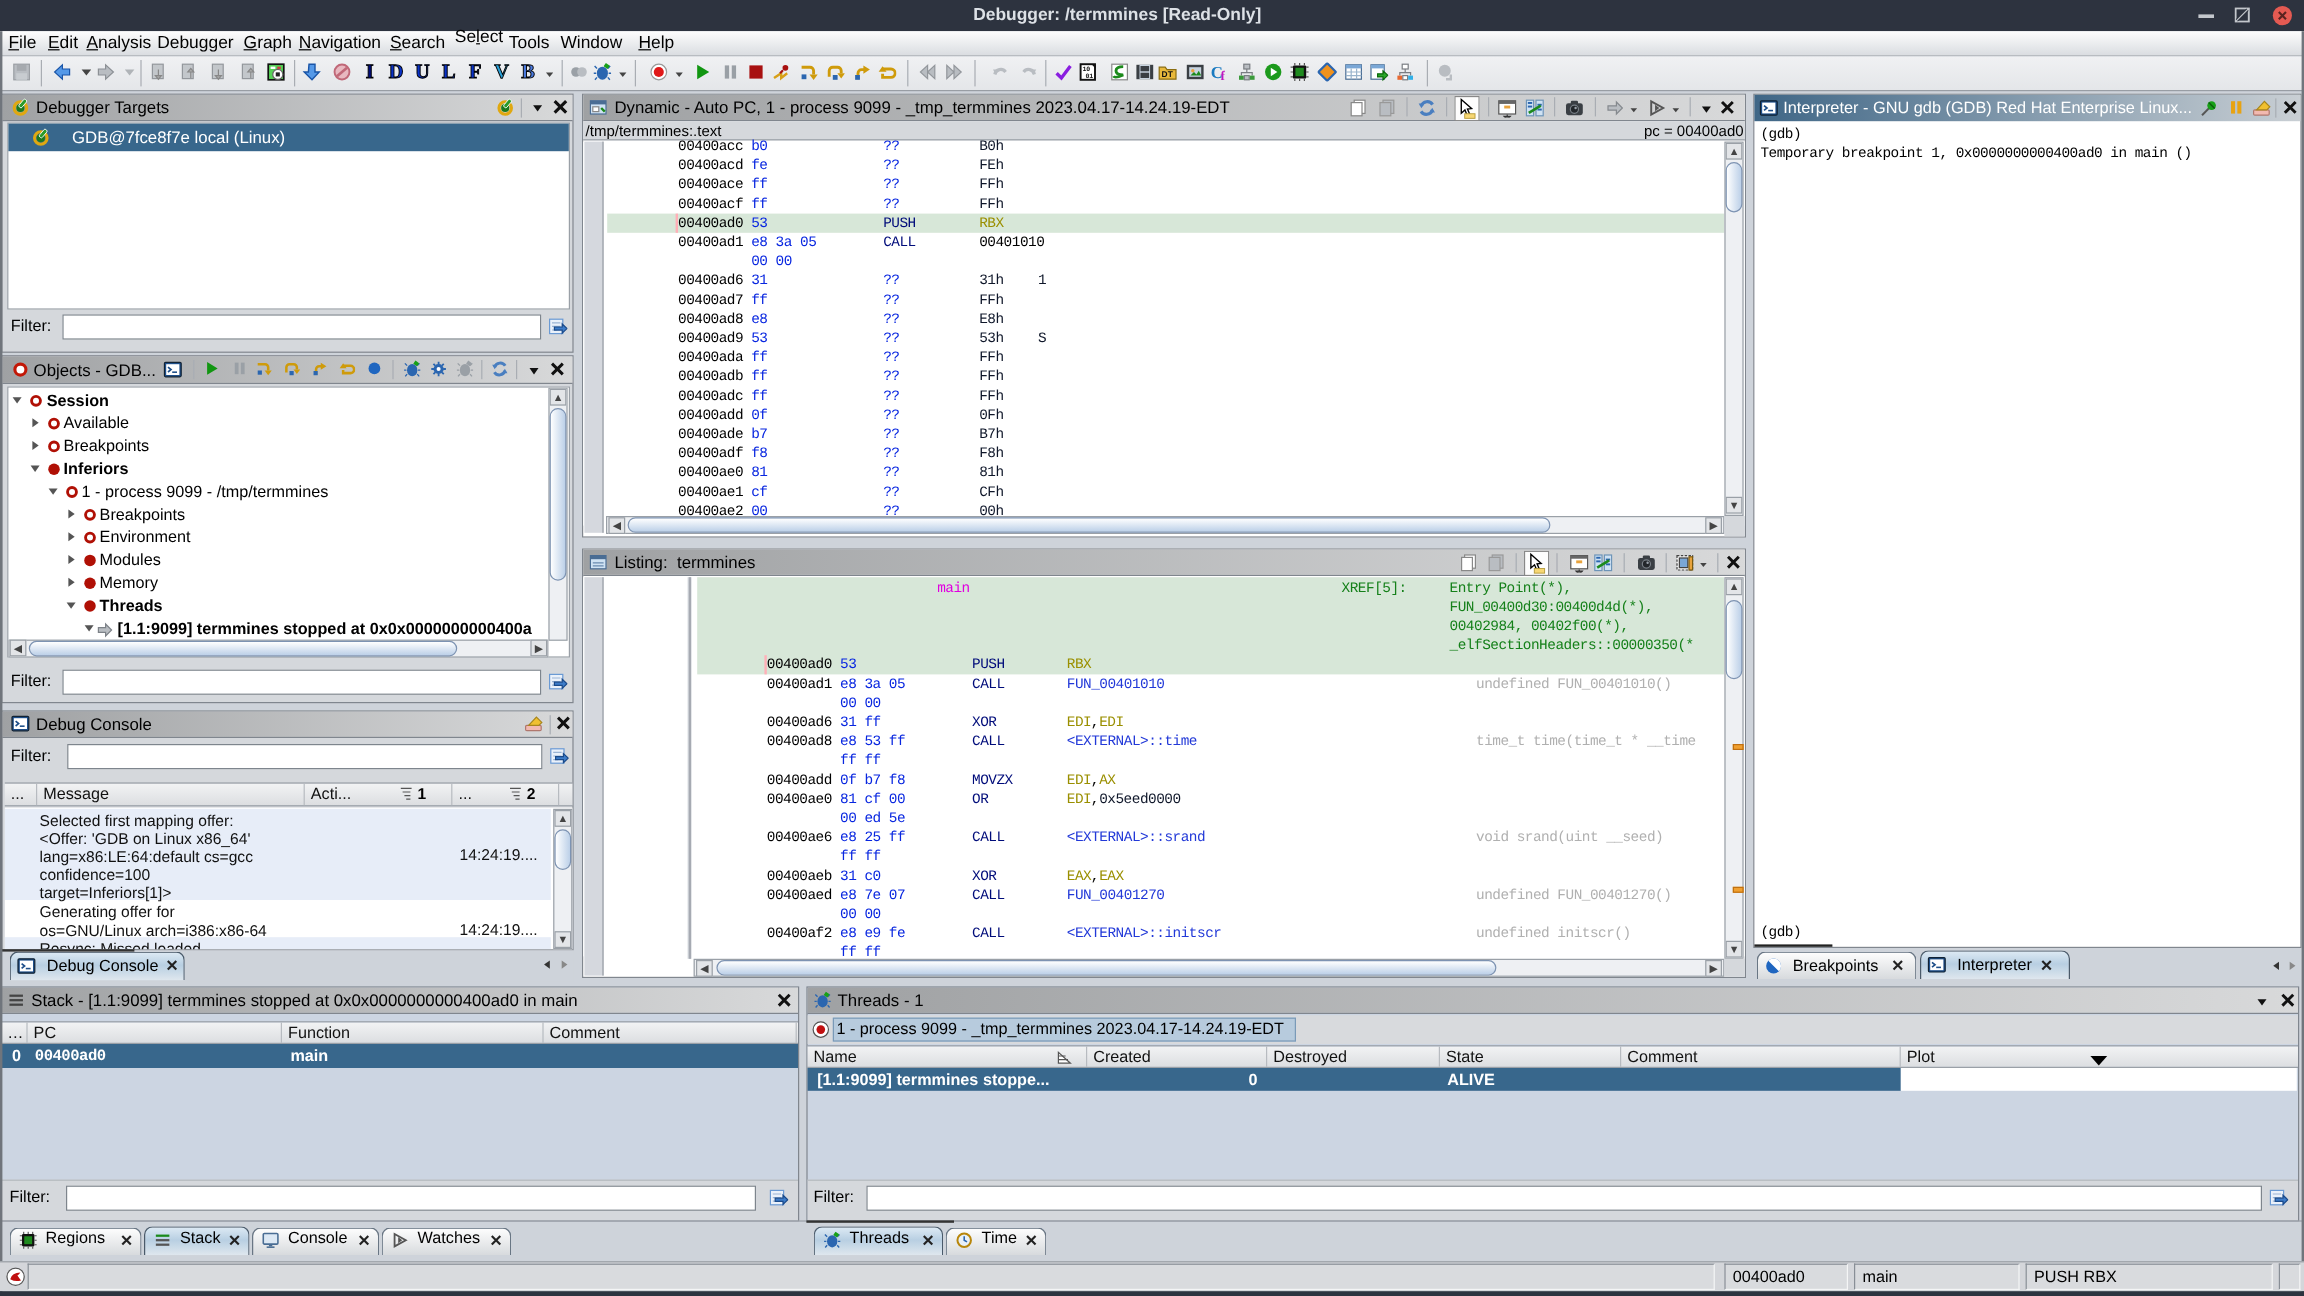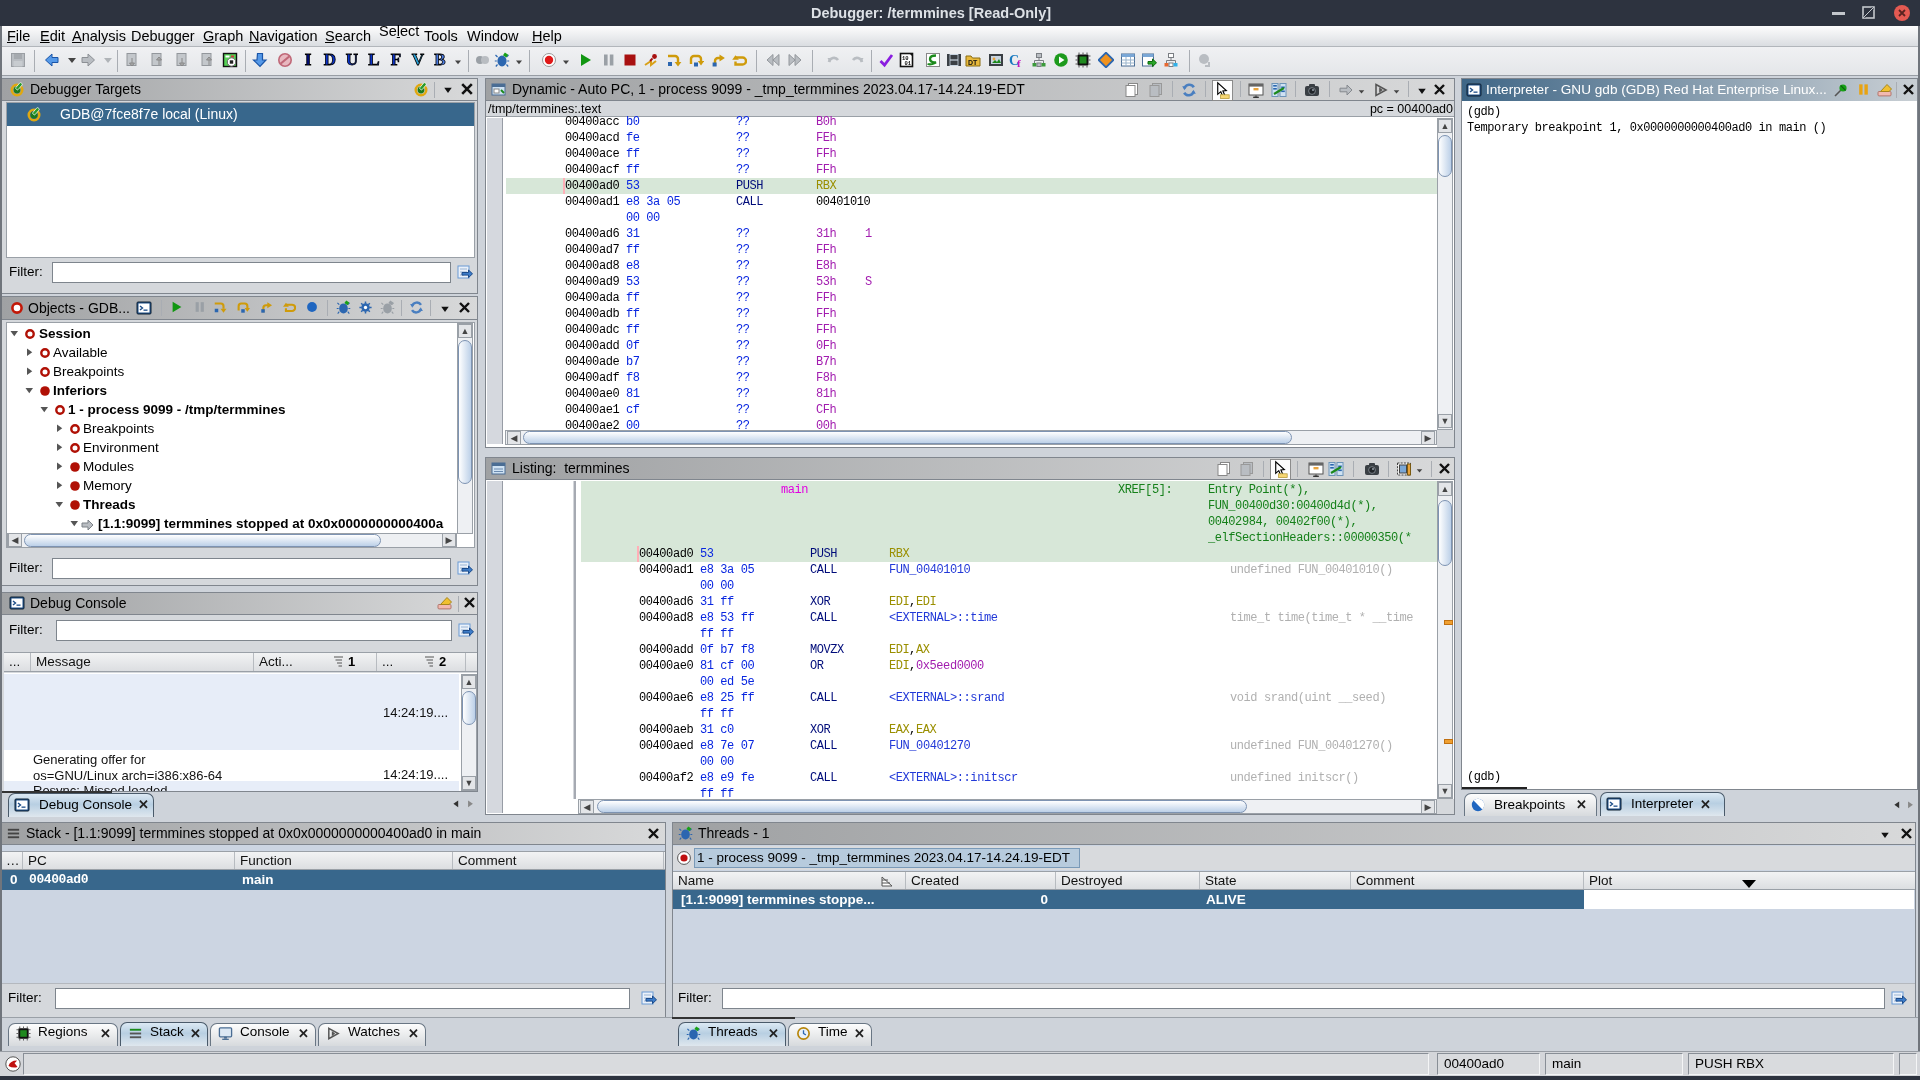--- a/index.html
+++ b/index.html
@@ -13,21 +13,21 @@
 .selrow{position:absolute;background:#38678c;color:#fff;font-weight:bold;font-size:13.5px}
 .tab{position:absolute;top:1px;height:23px;border:1px solid #697684;border-bottom:none;border-radius:7px 7px 0 0;background:linear-gradient(#fdfdfd,#d7dadd);line-height:22px;white-space:nowrap;color:#000;font-size:13.5px}
 .tab.on{background:linear-gradient(#dce9f4 0%,#b8cfe2 45%,#dfe7ee 100%);border-color:#4a5a6a;top:0;height:24px}
 .tx{color:#222;font-weight:bold;font-size:13px}
 .vsb{position:absolute;width:16px;background:#eef0f3;border:1px solid #9aa0a7}
 .hsb{position:absolute;height:15px;background:#eef0f3;border:1px solid #9aa0a7}
 .thumb{position:absolute;background:linear-gradient(90deg,#ffffff,#bcd0e8);border:1px solid #7d93b2;border-radius:7px}
 .thumbh{position:absolute;background:linear-gradient(#ffffff,#bcd0e8);border:1px solid #7d93b2;border-radius:7px}
 .sbtn{position:absolute;width:14px;height:14px;background:#e3e5e8;border:1px solid #9aa0a7;color:#444;font-size:9px;text-align:center;line-height:13px}
 .sep{position:absolute;width:1px;background:#a9adb3}
-.blue{color:#0826e0}.navy{color:#000c7a}.grn{color:#a21caf}.olv{color:#9a8f00}.blk{color:#000}.mag{color:#e000e0}.gry{color:#b0b0b0}.fnc{color:#2239d8}.dgrn{color:#15801a}
+.blue{color:#0826e0}.navy{color:#000c7a}.grn{color:#0f172a}.olv{color:#9a8f00}.blk{color:#000}.mag{color:#e000e0}.gry{color:#b0b0b0}.fnc{color:#2239d8}.dgrn{color:#15801a}
 .statf{position:absolute;top:1053px;height:22px;background:#d9dbde;border:1px solid;border-color:#888e96 #f4f5f6 #f4f5f6 #888e96;font-size:13.5px;line-height:20px;padding-left:6px;color:#000;white-space:nowrap}
 </style></head><body>
 <div class="a" style="left:0;top:0;width:1920px;height:26px;background:#2d333f"></div>
 <div class="a" style="left:0;top:0;width:1862px;height:26px;text-align:center;font-size:14.5px;font-weight:bold;color:#dde1e6;line-height:26px">Debugger: /termmines [Read-Only]</div>
 <div class="a" style="left:1832px;top:12px;width:13px;height:3px;background:#c3c7cc"></div>
 <svg class="a" style="left:1862px;top:6px" width="13" height="13" viewBox="0 0 13 13">
     <rect x="1" y="1" width="11" height="11" fill="none" stroke="#c3c7cc" stroke-width="1.6"></rect>
     <path d="M2 11 L11 2" stroke="#2d333f" stroke-width="2.5"></path>
     <path d="M1 12 L12 1" stroke="#c3c7cc" stroke-width="1"></path>
   </svg>
@@ -403,21 +403,21 @@
 <svg class="a" style="left:39px;top:385px" width="12" height="12" viewBox="0 0 12 12">
     <circle cx="6" cy="6" r="4.8" fill="#b01005"></circle>
   </svg>
 <div class="a" style="left:53px;top:382px;height:19px;line-height:18px;font-size:13.5px;font-weight:bold;color:#000;white-space:nowrap">Inferiors</div>
 <svg class="a" style="left:39px;top:404px" width="12" height="12" viewBox="0 0 16 16">
     <path d="M2 4 h10 l-5 7 z" fill="#555"></path>
   </svg>
 <svg class="a" style="left:54px;top:404px" width="12" height="12" viewBox="0 0 12 12">
     <circle cx="6" cy="6" r="3.7" fill="#fff" stroke="#b01005" stroke-width="2.4"></circle>
   </svg>
-<div class="a" style="left:68px;top:401px;height:19px;line-height:18px;font-size:13.5px;font-weight:bold;color:#000;white-space:nowrap">1 - process 9099 - /tmp/termmines</div>
+<div class="a" style="left:68px;top:401px;height:19px;line-height:18px;font-size:13.5px;font-weight:normal;color:#000;white-space:nowrap">1 - process 9099 - /tmp/termmines</div>
 <svg class="a" style="left:54px;top:423px" width="12" height="12" viewBox="0 0 16 16">
     <path d="M4 2 v10 l7 -5 z" fill="#555"></path>
   </svg>
 <svg class="a" style="left:69px;top:423px" width="12" height="12" viewBox="0 0 12 12">
     <circle cx="6" cy="6" r="3.7" fill="#fff" stroke="#b01005" stroke-width="2.4"></circle>
   </svg>
 <div class="a" style="left:83px;top:420px;height:19px;line-height:18px;font-size:13.5px;font-weight:normal;color:#000;white-space:nowrap">Breakpoints</div>
 <svg class="a" style="left:54px;top:442px" width="12" height="12" viewBox="0 0 16 16">
     <path d="M4 2 v10 l7 -5 z" fill="#555"></path>
   </svg>
@@ -501,20 +501,21 @@
     <path d="M1 2 h9 M2.5 5 h6.5 M4 8 h5 M5.5 11 h3.5" stroke="#555"></path>
   </svg>
 <div class="a" style="left:348px;top:654px;font-size:13px;font-weight:bold">1</div>
 <svg class="a" style="left:424px;top:655px" width="14" height="14" viewBox="0 0 14 14">
     <path d="M1 2 h9 M2.5 5 h6.5 M4 8 h5 M5.5 11 h3.5" stroke="#555"></path>
   </svg>
 <div class="a" style="left:439px;top:654px;font-size:13px;font-weight:bold">2</div>
 <div class="a" style="left:4px;top:673px;width:473px;height:118px;background:#fff;overflow:hidden">
     <div class="a" style="left:0;top:1px;width:455px;height:76px;background:#e7edf8"></div>
     <div class="a" style="left:0;top:108px;width:455px;height:10px;background:#e7edf8"></div>
+    <div class="a" style="left:29px;top:3px;font-size:13px;color:#111;line-height:15px">Selected first mapping offer:<br>&lt;Offer: 'GDB on Linux x86_64'<br>lang=x86:LE:64:default cs=gcc<br>confidence=100<br>target=Inferiors[1]&gt;</div>
     <div class="a" style="left:29px;top:79px;font-size:13px;color:#111;line-height:15.5px">Generating offer for<br>os=GNU/Linux arch=i386:x86-64</div>
     <div class="a" style="left:29px;top:110px;font-size:13px;color:#111">Resync: Missed loaded</div>
     <div class="a" style="left:379px;top:32px;font-size:13px;color:#111">14:24:19....</div>
     <div class="a" style="left:379px;top:94px;font-size:13px;color:#111">14:24:19....</div>
   </div>
 <div class="vsb" style="left:461px;top:674px;height:117px"></div>
 <div class="sbtn" style="left:462px;top:675px">▲</div>
 <div class="sbtn" style="left:462px;top:776px">▼</div>
 <div class="thumb" style="left:462px;top:691px;width:14px;height:34px"></div>
 <div class="a" style="left:0;top:792px;width:478px;height:26px;background:#ced3da"></div>

